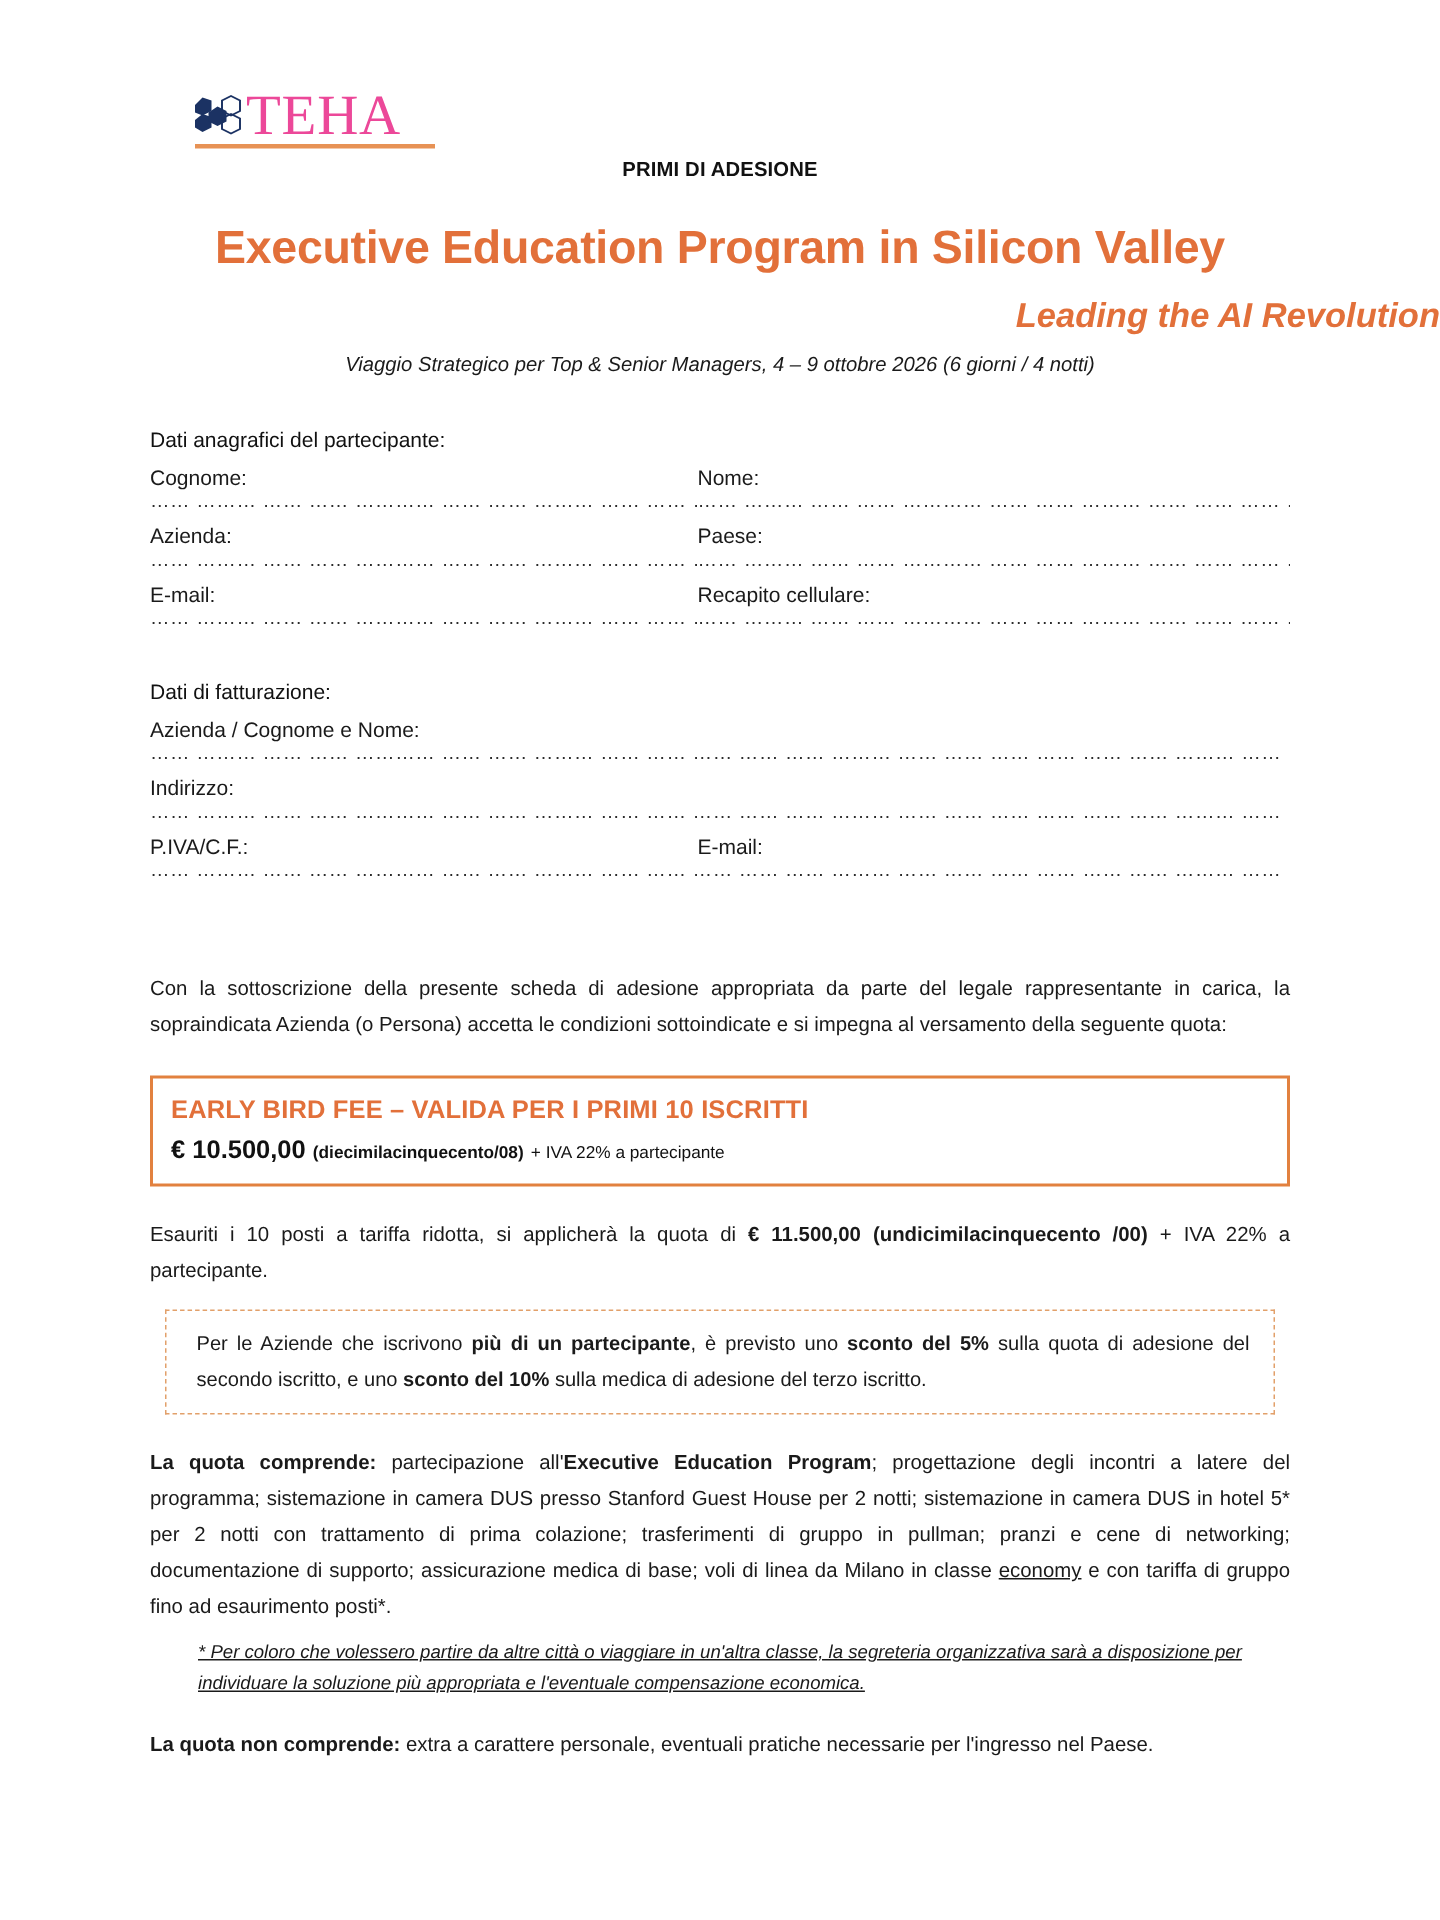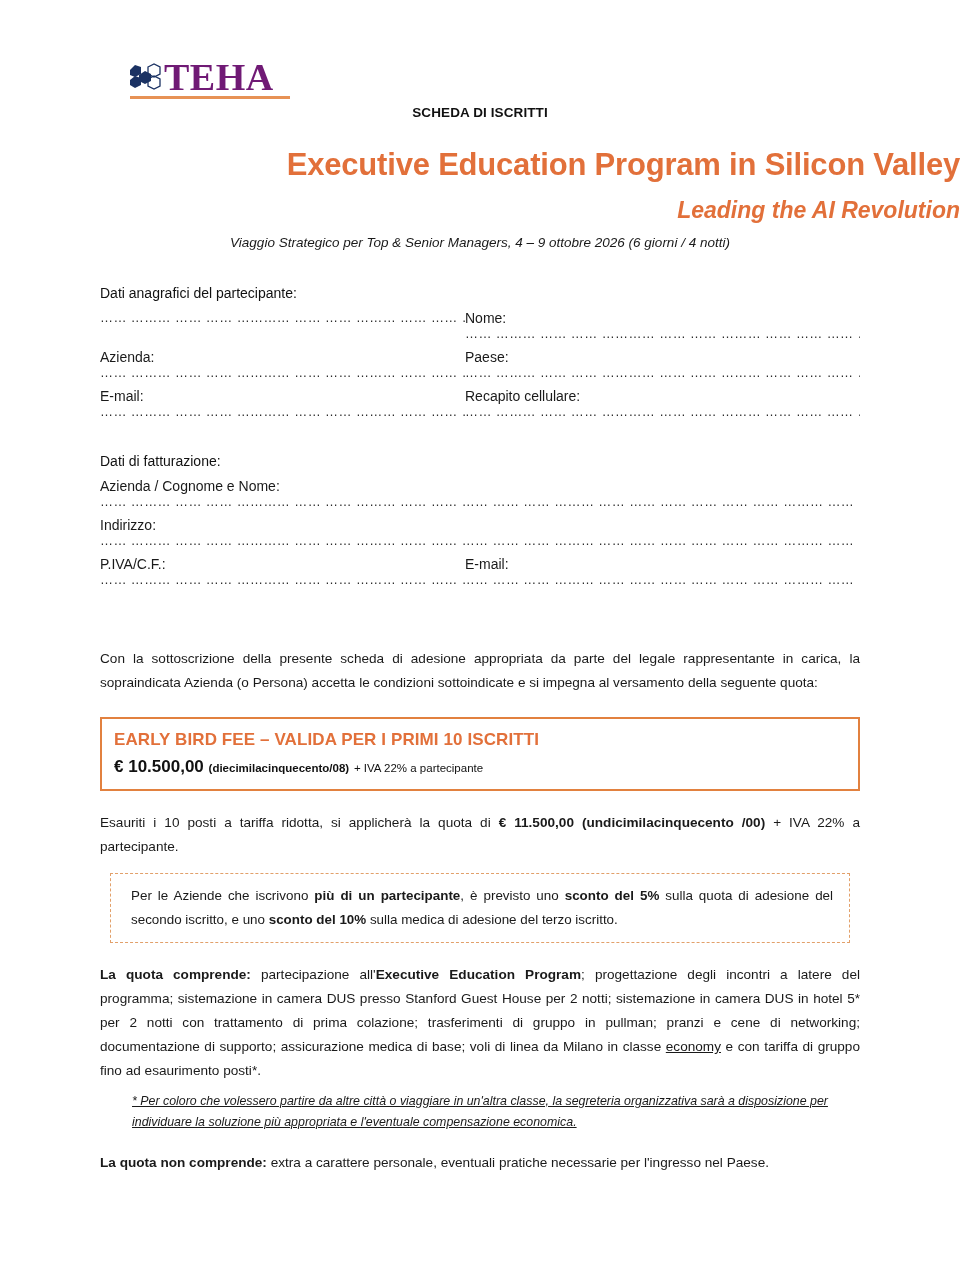--- a/index.html
+++ b/index.html
@@ -39,23 +39,23 @@
   .logo-mark {
     width: 34px;
     height: 30px;
     margin-right: 2px;
     position: relative;
     top: -2px;
   }
   .logo-word {
     font-family: "Liberation Serif", serif;
     font-size: 38px;
-    font-weight: 700;
+    font-weight: 400;
     letter-spacing: 0.5px;
-    color: #701a75;
+    color: #ec4899;
     line-height: 34px;
   }
   .logo-rule {
     width: 160px;
     height: 3px;
     background: #e79255;
     margin-top: 2px;
     margin-left: 2px;
   }
   
@@ -66,21 +66,21 @@
     text-align: center;
     font-size: 13.5px;
     font-weight: 700;
     letter-spacing: 0.1px;
     color: #111111;
   }
   .title-main {
     position: absolute;
     left: 0; top: 147px;
     width: 960px;
-    text-align: right;
+    text-align: center;
     font-size: 31px;
     font-weight: 700;
     color: #e2703a;
     letter-spacing: -0.2px;
   }
   .title-sub {
     position: absolute;
     left: 0; top: 197px;
     width: 960px;
     text-align: right;
@@ -216,31 +216,32 @@
             <polygon points="20,5 26,2 32,5 32,12 26,15 20,12"></polygon>
             <polygon points="20,17 26,14 32,17 32,24 26,27 20,24"></polygon>
           </g>
         </svg>
       </span>
       <span class="logo-word">TEHA</span>
     </div>
     <div class="logo-rule"></div>
   </div>
 
-  <div class="scheda">SCHEDA DI ISCRITTI</div>
+  <div class="scheda">PRIMI DI ADESIONE</div>
   <div class="title-main">Executive Education Program in Silicon Valley</div>
   <div class="title-sub">Leading the AI Revolution</div>
   <div class="title-date">Viaggio Strategico per Top &amp; Senior Managers, 4 – 9 ottobre 2026 (6 giorni / 4 notti)</div>
 
   <div class="content">
 
     <div class="sec-head">Dati anagrafici del partecipante:</div>
 
     <div class="two-col">
       <div class="col-l">
+        <div class="fld-label">Cognome:</div>
         <div class="dots">…… ……… …… …… ………… …… …… ……… …… …… …… …… …… ……</div>
       </div>
       <div class="col-r">
         <div class="fld-label">Nome:</div>
         <div class="dots">…… ……… …… …… ………… …… …… ……… …… …… …… …… …… …… ……… …… ……</div>
       </div>
     </div>
 
     <div class="two-col">
       <div class="col-l">

